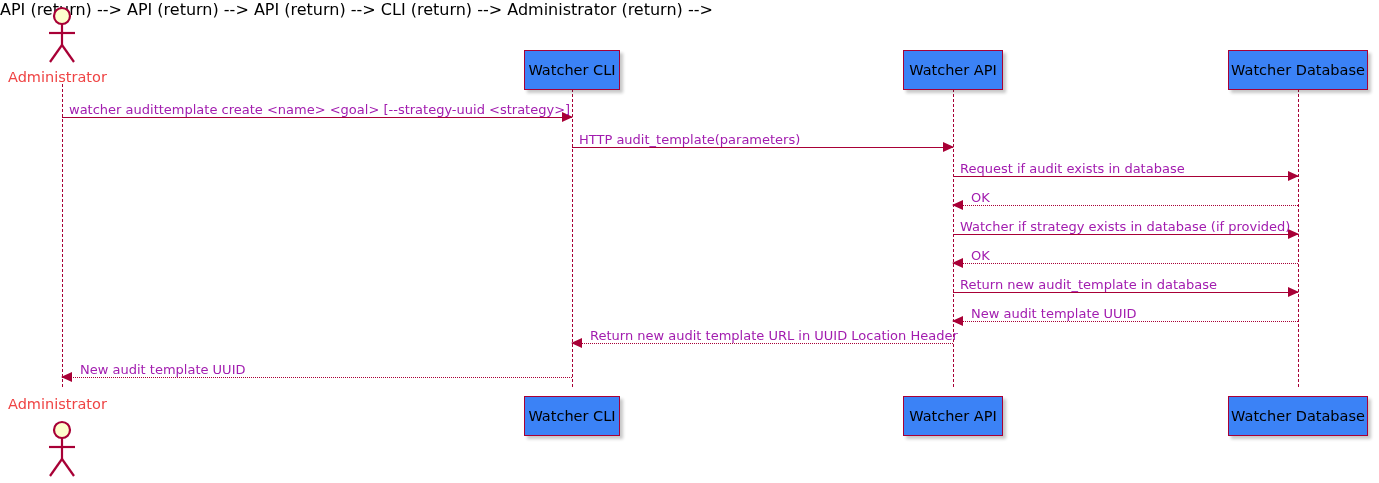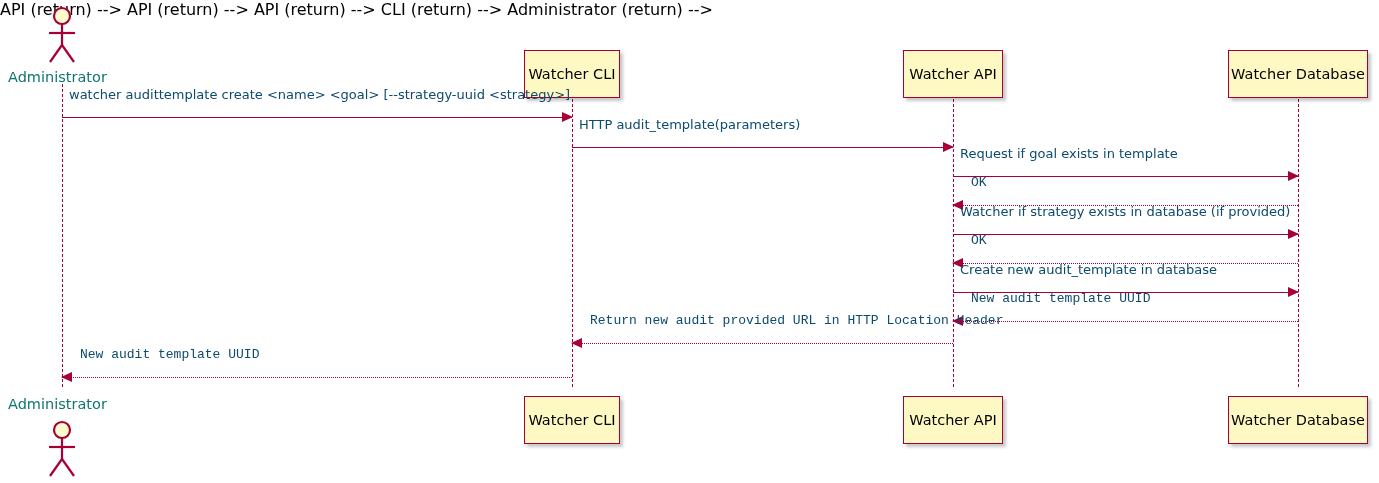--- a/index.html
+++ b/index.html
@@ -11,32 +11,32 @@
   .diagram{position:absolute;inset:0;}
 
   
   .lifeline{
     position:absolute;width:0;border-left:1px dashed #A80036;
   }
 
   
   .participant{
     position:absolute;box-sizing:border-box;
-    background:#fef9c3;border:1.5px solid #A80036;
+    background:#3b82f6;border:1.5px solid #A80036;
     box-shadow:3px 3px 3px rgba(0,0,0,0.22);
     display:flex;align-items:center;justify-content:center;
     font-size:14.5px;color:#000000;white-space:nowrap;
-    padding:0 9px;height:48px;
+    padding:0 9px;height:40px;
   }
 
   
   .actor{position:absolute;width:44px;height:56px;}
   .actor svg{display:block;overflow:visible;}
   .actor-label{
-    position:absolute;font-size:14.5px;color:#0f766e;white-space:nowrap;
+    position:absolute;font-size:14.5px;color:#ef4444;white-space:nowrap;
   }
 
   
   .msg{position:absolute;height:0;}
   .msg .line{
     position:absolute;left:0;right:0;top:0;height:0;
     border-top:1.4px solid #A80036;
   }
   .msg.ret .line{border-top:1.4px dotted #A80036;}
 
@@ -49,25 +49,25 @@
     border-left:11px solid #A80036;
   }
   .msg.l .head{
     left:-1px;
     border-top:5.5px solid transparent;
     border-bottom:5.5px solid transparent;
     border-right:11px solid #A80036;
   }
 
   .msg .label{
-    position:absolute;bottom:16px;
-    font-size:13px;color:#0c4a6e;white-space:nowrap;line-height:1;
+    position:absolute;bottom:1px;
+    font-size:13px;color:#a21caf;white-space:nowrap;line-height:1;
   }
   .msg.r .label{left:7px;}
-  .msg.l .label{right:0px;font-family:Liberation Mono, monospace;}
+  .msg.l .label{right:0px;}
   .msg.l .label.lpad{left:18px;right:auto;}
 </style>
 </head>
 <body>
 
 <div class="diagram">
 
   
   <div class="lifeline" style="left:62px;top:84px;height:303px;"></div>
   <div class="lifeline" style="left:572px;top:84px;height:303px;"></div>
@@ -125,21 +125,21 @@
   <div class="msg r" style="left:572px;top:147px;width:381px;">
     <div class="line"></div>
     <div class="head"></div>
     <div class="label">HTTP audit_template(parameters)</div>
   </div>
 
   
   <div class="msg r" style="left:953px;top:176px;width:345px;">
     <div class="line"></div>
     <div class="head"></div>
-    <div class="label">Request if goal exists in template</div>
+    <div class="label">Request if audit exists in database</div>
   </div>
 
    API (return) --&gt;
   <div class="msg l ret" style="left:953px;top:205px;width:345px;">
     <div class="line"></div>
     <div class="head"></div>
     <div class="label lpad">OK</div>
   </div>
 
   
@@ -153,35 +153,35 @@
   <div class="msg l ret" style="left:953px;top:263px;width:345px;">
     <div class="line"></div>
     <div class="head"></div>
     <div class="label lpad">OK</div>
   </div>
 
   
   <div class="msg r" style="left:953px;top:292px;width:345px;">
     <div class="line"></div>
     <div class="head"></div>
-    <div class="label">Create new audit_template in database</div>
+    <div class="label">Return new audit_template in database</div>
   </div>
 
    API (return) --&gt;
   <div class="msg l ret" style="left:953px;top:321px;width:345px;">
     <div class="line"></div>
     <div class="head"></div>
     <div class="label lpad">New audit template UUID</div>
   </div>
 
    CLI (return) --&gt;
   <div class="msg l ret" style="left:572px;top:343px;width:381px;">
     <div class="line"></div>
     <div class="head"></div>
-    <div class="label lpad">Return new audit provided URL in HTTP Location Header</div>
+    <div class="label lpad">Return new audit template URL in UUID Location Header</div>
   </div>
 
    Administrator (return) --&gt;
   <div class="msg l ret" style="left:62px;top:377px;width:510px;">
     <div class="line"></div>
     <div class="head"></div>
     <div class="label lpad">New audit template UUID</div>
   </div>
 
 </div>

